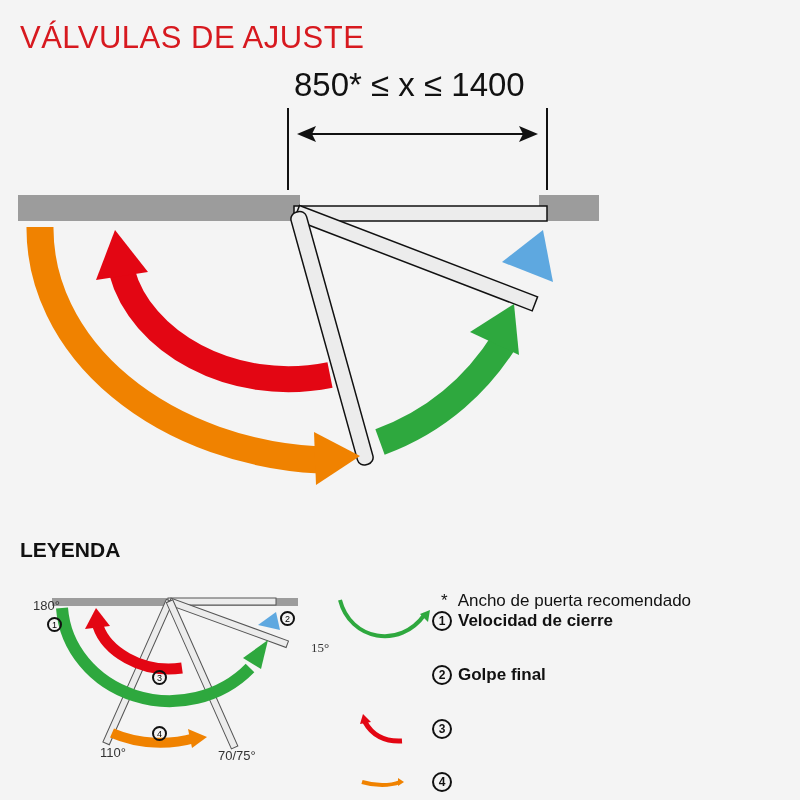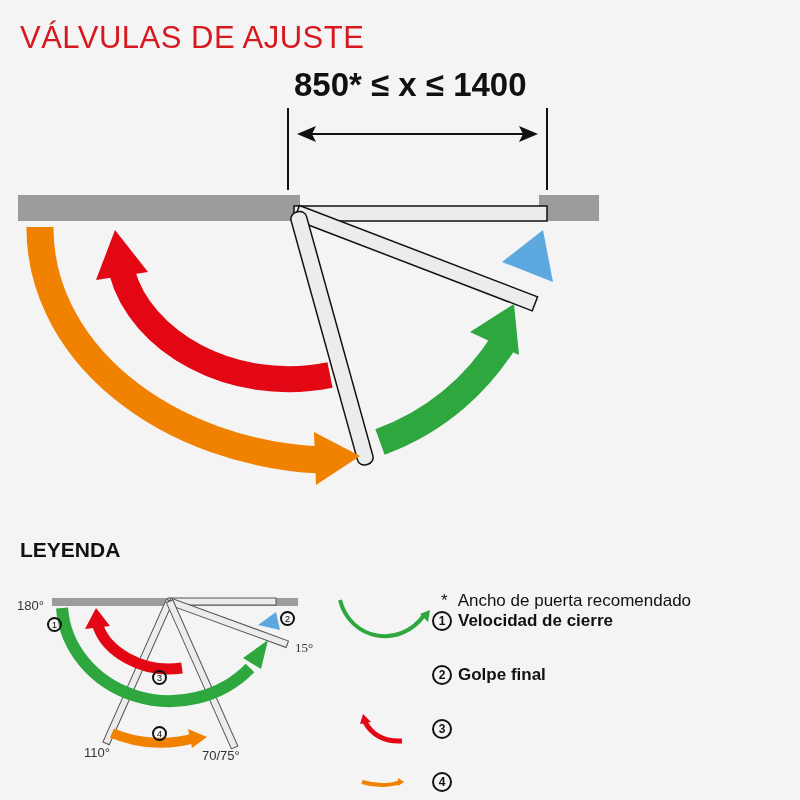--- a/index.html
+++ b/index.html
@@ -1,25 +1,25 @@
 <!DOCTYPE html>
 <html><head>
 <meta charset="utf-8">
 <style>
   html, body { margin: 0; padding: 0; }
   body { width: 800px; height: 800px; background: #f4f4f4; position: relative; overflow: hidden; font-family: "Liberation Sans", "DejaVu Sans", sans-serif; }
   .title { position: absolute; left: 20px; top: 20px; font-size: 31px; color: #d7191f; letter-spacing: 0.5px; }
-  .dim-label { position: absolute; left: 294px; top: 66px; font-size: 33px; font-weight: bold; color: #111; }
+  .dim-label { position: absolute; left: 294px; top: 66px; font-size: 33px; font-weight: normal; color: #111; }
   svg.main { position: absolute; left: 0; top: 0; }
   .leyenda { position: absolute; left: 20px; top: 538px; font-size: 21px; font-weight: bold; color: #111; }
   .note { position: absolute; left: 441px; top: 551px; font-size: 17px; font-weight: normal; color: #111; margin-top: 40px; }
   .note .star { margin-right: 10px; }
   .legend-item { position: absolute; left: 432px; display: flex; align-items: center; font-size: 17px; font-weight: bold; color: #111; }
   .num { display: inline-flex; width: 20px; height: 20px; border: 2px solid #111; border-radius: 50%; align-items: center; justify-content: center; font-size: 12px; margin-right: 6px; box-sizing: border-box; }
-  .deg { position: absolute; font-size: 13px; color: #333; }
+  .deg { position: absolute; font-size: 13px; color: #333; margin-left: 16px; }
 </style>
 </head>
 <body>
 
 <div class="title">VÁLVULAS DE AJUSTE</div>
 <div class="dim-label">850* ≤ x ≤ 1400</div>
 
 <svg class="main" width="800" height="800" viewBox="0 0 800 800">
 
   <g>

